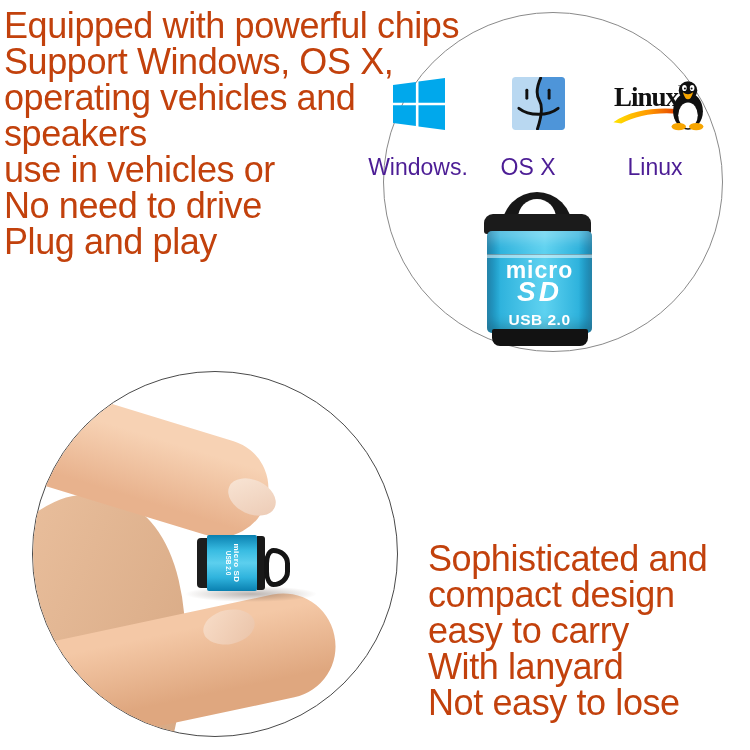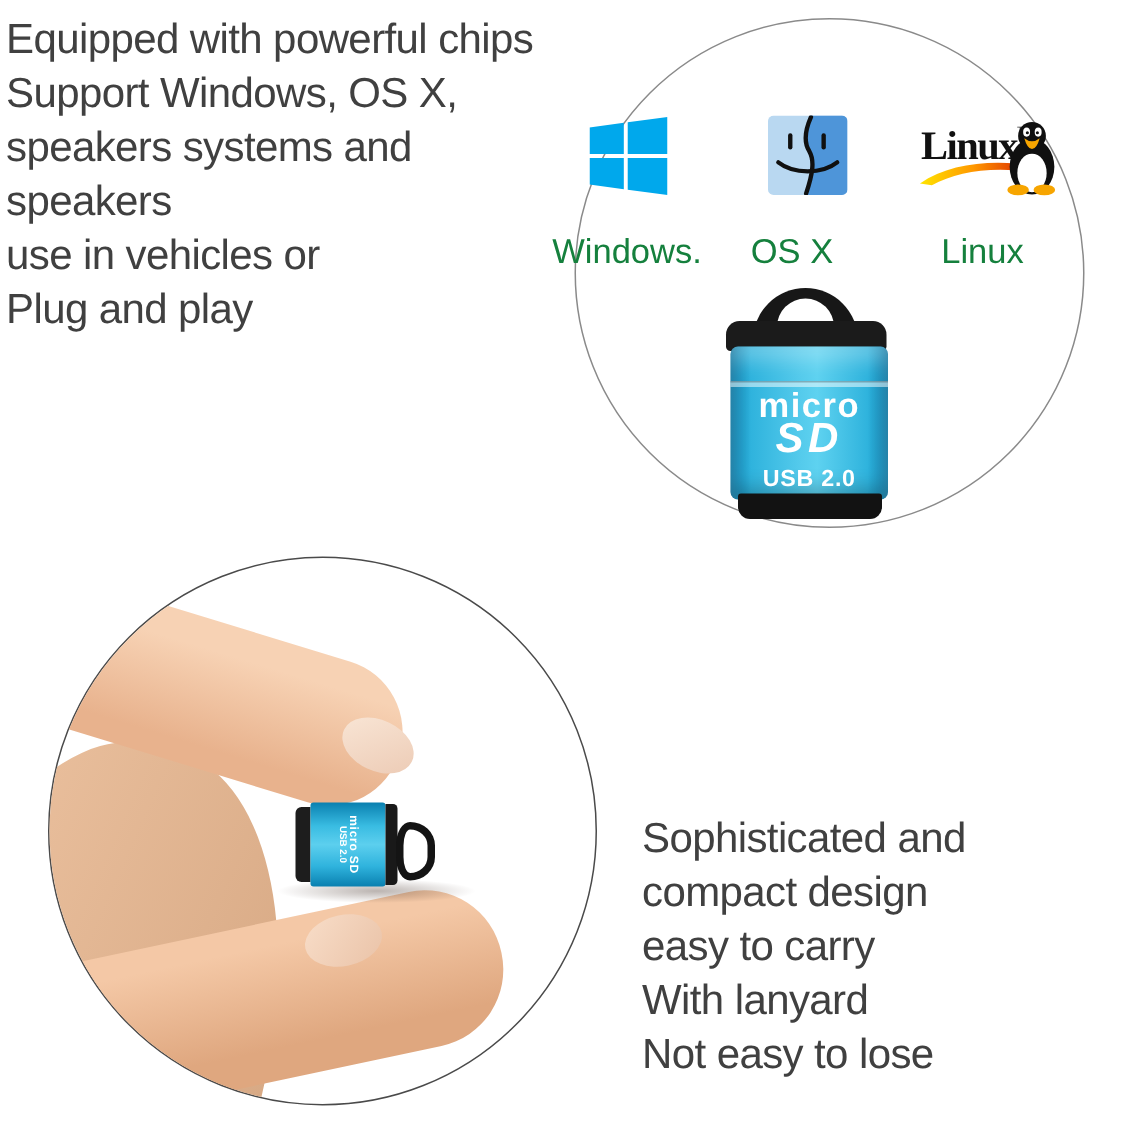--- a/index.html
+++ b/index.html
@@ -1,30 +1,30 @@
 <!DOCTYPE html>
 <html><head>
 <meta charset="utf-8">
 <style>
   html,body{margin:0;padding:0;background:#fff;}
   .canvas{
     position:relative;width:750px;height:750px;background:#ffffff;overflow:hidden;
     font-family:"Liberation Sans", sans-serif;color:#000;
   }
   
-  .desc{position:absolute;font-size:28px;line-height:36px;letter-spacing:-0.4px;color:#404040;white-space:nowrap;}
+  .desc{position:absolute;font-size:36px;line-height:36px;letter-spacing:-0.4px;color:#c2410c;white-space:nowrap;}
   .desc-top{left:4px;top:8px;}
   .desc-bottom{left:428px;top:494px;margin-top:47px;}
   
   .big-circle{position:absolute;border-radius:50%;background:#fff;}
   .os-circle{left:383px;top:12px;width:338px;height:338px;border:1px solid #8a8a8a;}
   .hand-circle{left:32px;top:371px;width:364px;height:364px;border:1px solid #4a4a4a;overflow:hidden;}
   
   .os-icon{position:absolute;}
-  .os-label{position:absolute;top:154px;font-size:23px;color:#15803d;text-align:center;letter-spacing:0;}
+  .os-label{position:absolute;top:154px;font-size:23px;color:#4c1d95;text-align:center;letter-spacing:0;}
   .win-icon{left:393px;top:78px;width:52px;height:52px;}
   .mac-icon{left:512px;top:77px;width:53px;height:53px;}
   .linux-block{left:612px;top:82px;width:96px;height:52px;}
   .linux-word{position:absolute;left:2px;top:0;font-family:"Liberation Serif", serif;font-weight:bold;font-size:27px;color:#111;letter-spacing:-1px;}
   .linux-tm{position:absolute;left:66px;top:2px;font-size:7px;color:#333;font-family:"Liberation Sans",sans-serif;font-weight:normal;}
   .linux-swoosh{position:absolute;left:0px;top:24px;width:66px;height:18px;}
   .tux{position:absolute;left:58px;top:-3px;width:36px;height:52px;}
   
   .product{position:absolute;left:455px;top:190px;width:165px;height:160px;}
   .p-arch{position:absolute;left:47px;top:2px;width:70px;height:40px;background:#171717;border-radius:35px 35px 5px 5px;}
@@ -58,23 +58,24 @@
   .m-line2{font-size:6.5px;font-weight:bold;line-height:8px;}
 </style>
 </head>
 <body>
 
 <div class="canvas">
 
   <div class="desc desc-top">
     <div>Equipped with powerful chips</div>
     <div>Support Windows, OS X,</div>
-    <div>speakers systems and</div>
+    <div>operating vehicles and</div>
     <div>speakers</div>
     <div>use in vehicles or</div>
+    <div>No need to drive</div>
     <div>Plug and play</div>
   </div>
 
   <div class="big-circle os-circle"></div>
 
   <svg class="os-icon win-icon" viewBox="0 0 100 100">
     <polygon points="0,13.5 44,7.5 44,47.5 0,47.5" fill="#00a8ec"></polygon>
     <polygon points="49,6.8 100,0 100,47.5 49,47.5" fill="#00a8ec"></polygon>
     <polygon points="0,52.5 44,52.5 44,92.5 0,86.5" fill="#00a8ec"></polygon>
     <polygon points="49,52.5 100,52.5 100,100 49,93.2" fill="#00a8ec"></polygon>

